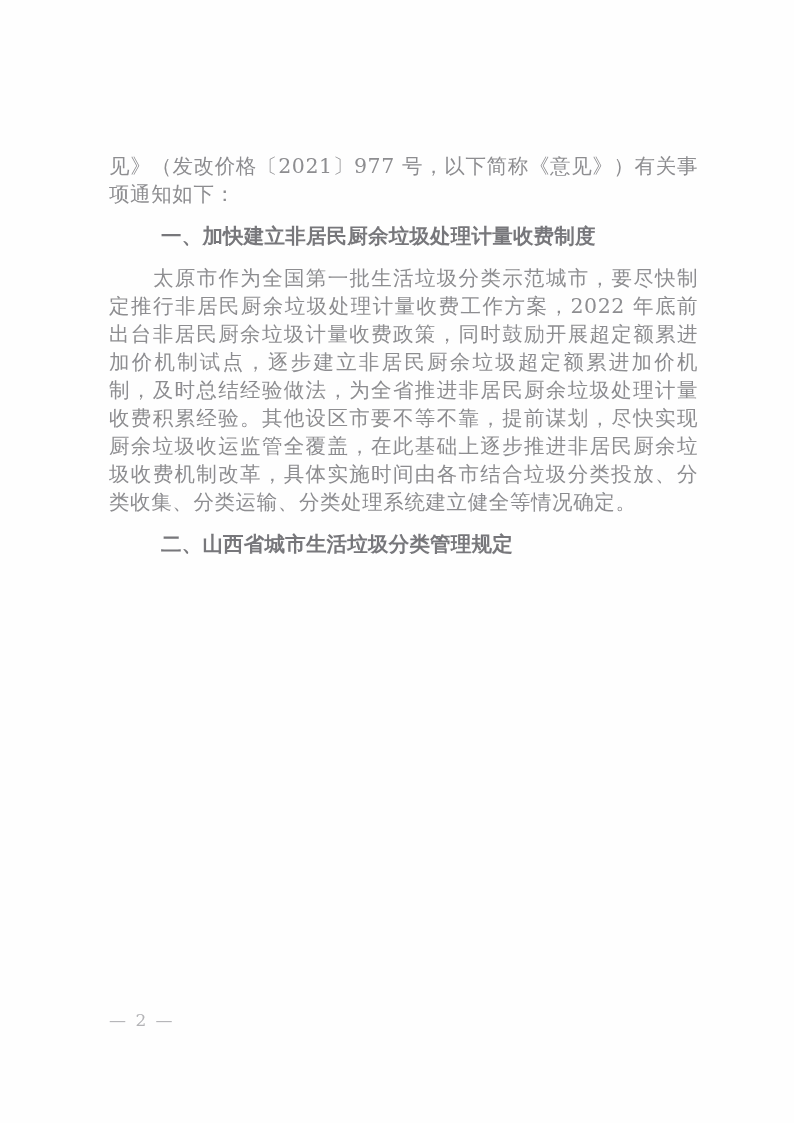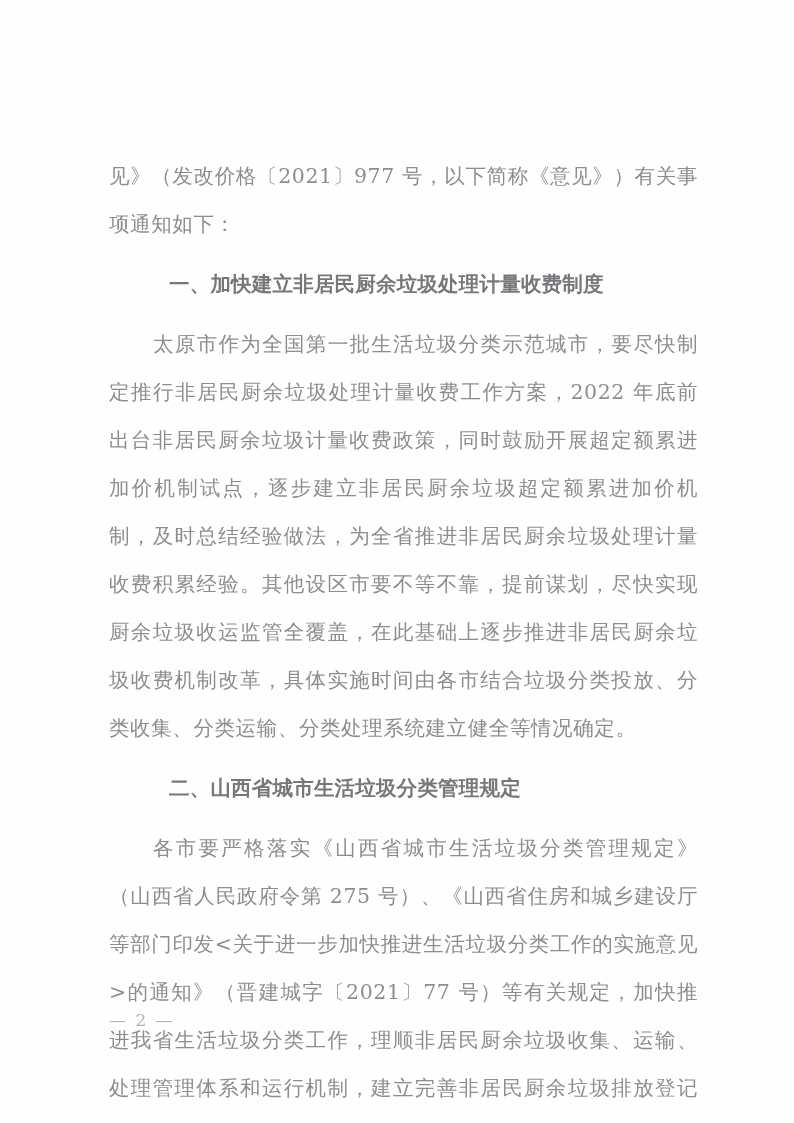--- a/index.html
+++ b/index.html
@@ -28,35 +28,35 @@
     position: absolute;
     left: 109px;
     top: 152px;
     width: 589px;
   }
 
   .para {
     margin: 0;
     font-family: "DejaVu Serif", "Liberation Serif", serif;
     font-size: 20.5px;
-    line-height: 48px;
+    line-height: 28px;
     color: #8d8d90;
     text-align: justify;
     text-align-last: left;
     letter-spacing: 0.6px;
     font-weight: 400;
     -webkit-font-smoothing: antialiased;
   }
 
   .para.indent {
     text-indent: 44px;
   }
 
   .heading {
-    margin: 16px;
+    margin: 8px;
     font-family: "DejaVu Sans", "Liberation Sans", sans-serif;
     font-size: 20.5px;
     line-height: 40px;
     color: #77777b;
     font-weight: 700;
     text-indent: 44px;
     letter-spacing: 0.2px;
     white-space: nowrap;
   }
 
@@ -81,19 +81,18 @@
   <div id="text-block">
 
     <p class="para">见》（发改价格〔2021〕977 号，以下简称《意见》）有关事项通知如下：</p>
 
     <p class="heading">一、加快建立非居民厨余垃圾处理计量收费制度</p>
 
     <p class="para indent">太原市作为全国第一批生活垃圾分类示范城市，要尽快制定推行非居民厨余垃圾处理计量收费工作方案，2022 年底前出台非居民厨余垃圾计量收费政策，同时鼓励开展超定额累进加价机制试点，逐步建立非居民厨余垃圾超定额累进加价机制，及时总结经验做法，为全省推进非居民厨余垃圾处理计量收费积累经验。其他设区市要不等不靠，提前谋划，尽快实现厨余垃圾收运监管全覆盖，在此基础上逐步推进非居民厨余垃圾收费机制改革，具体实施时间由各市结合垃圾分类投放、分类收集、分类运输、分类处理系统建立健全等情况确定。</p>
 
     <p class="heading">二、山西省城市生活垃圾分类管理规定</p>
 
-    <p class="para indent">各市要严格落实《山西省城市生活垃圾分类管理规定》（山西省人民政府令第 275 号）、《山西省住房和城乡建设厅等部门印发&lt;关于进一步加快推进生活垃圾分类工作的实施意见&gt;的通知》（晋建城字〔2021〕77 号）等有关规定，加快推进我省生活垃圾分类工作，理顺非居民厨余垃圾收集、运输、处理管理体系和运行机制，建立完善非居民厨余垃圾排放登记台账和联单制度，加强对非居民厨余垃圾收集、运输、处理全流程监管，依法查处不执行排放登记规定和各类非法倾倒、收集、运输厨余垃圾行为。</p>
 
   </div>
 
   <div id="page-number">— 2 —</div>
 
 </div>
 
 </body></html>

